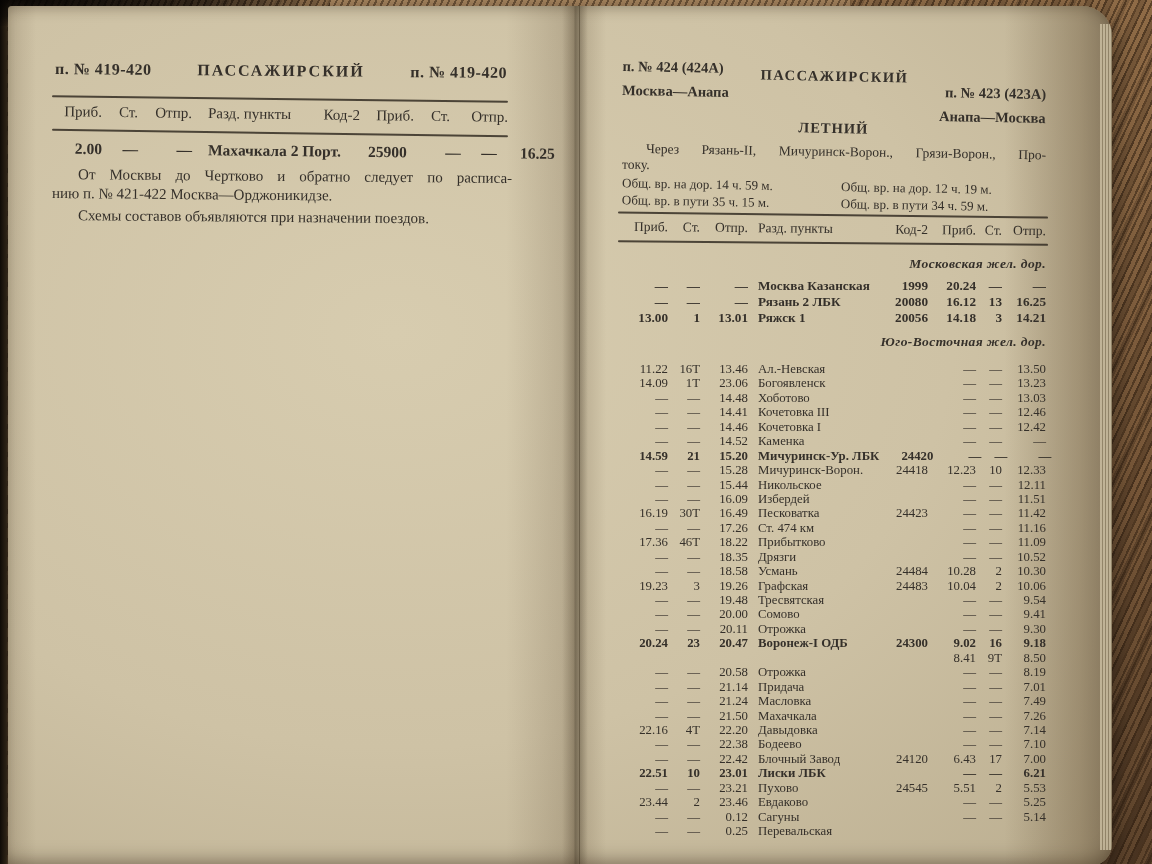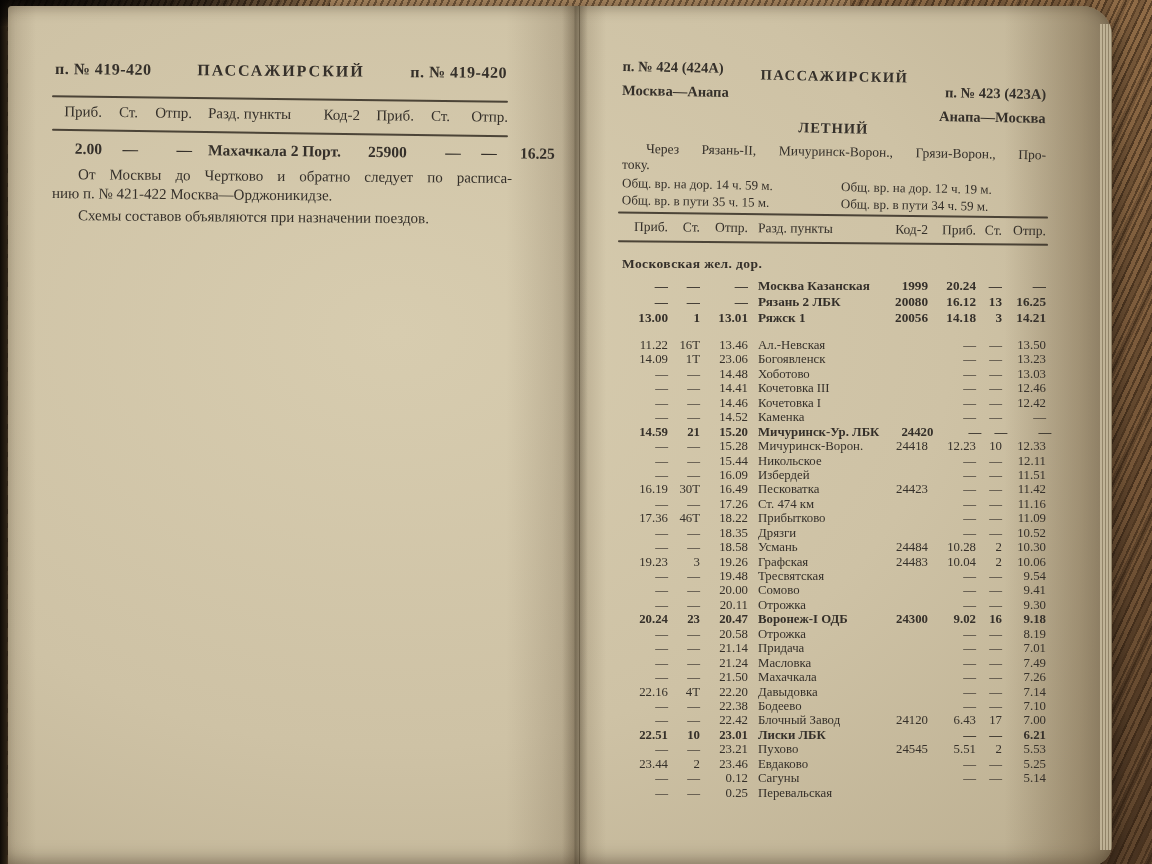--- a/index.html
+++ b/index.html
@@ -74,21 +74,21 @@
   .rp-via1 .ind{display:inline-block;width:24px;}
   .rp-stats{top:172px;display:grid;grid-template-columns:1fr 1fr;column-gap:14px;
     font-size:13px;line-height:17px;transform:rotate(1deg);white-space:nowrap;}
   .rp-ruleA{top:208px;left:44px;width:430px;transform:rotate(.7deg);}
   .rp-ruleB{top:236px;left:44px;width:430px;transform:rotate(.5deg);}
   .rp-colheads{top:215px;font-size:13.5px;transform:rotate(.6deg);}
   .trow{display:grid;grid-template-columns:46px 32px 48px 1fr 54px 48px 26px 44px;}
   .trow .c{text-align:right;white-space:nowrap;}
   .trow .c3{text-align:left;padding-left:10px;}
   .rp-sections{top:242px;font-size:12.8px;}
-  .sec-heading{text-align:left;font-weight:bold;font-size:13.5px;margin:8px 0 6px;letter-spacing:.4px;}
+  .sec-heading{text-align:right;font-weight:bold;font-size:13.5px;margin:8px 0 6px;letter-spacing:.4px;font-style:italic;}
   .rows.sec0 .trow{line-height:16px;height:16px;font-size:13.2px;}
   .rows.sec1{margin-top:12px;}
   .rows.sec1 .trow{line-height:14.45px;height:14.45px;}
   .trow.bold{font-weight:bold;}
 </style>
 </head>
 <body>
 
 <div class="photo">
   <div class="top-dip"></div>
@@ -188,20 +188,21 @@
               <span class="c c0">13.00</span>
               <span class="c c1">1</span>
               <span class="c c2">13.01</span>
               <span class="c c3">Ряжск 1</span>
               <span class="c c4">20056</span>
               <span class="c c5">14.18</span>
               <span class="c c6">3</span>
               <span class="c c7">14.21</span>
             </div>
           </div>
+          <div class="sec-heading">Юго-Восточная жел. дор.</div>
           <div class="rows sec1">
             <div class="trow">
               <span class="c c0">11.22</span>
               <span class="c c1">16Т</span>
               <span class="c c2">13.46</span>
               <span class="c c3">Ал.-Невская</span>
               <span class="c c4"></span>
               <span class="c c5">—</span>
               <span class="c c6">—</span>
               <span class="c c7">13.50</span>
@@ -388,20 +389,30 @@
             </div>
             <div class="trow bold">
               <span class="c c0">20.24</span>
               <span class="c c1">23</span>
               <span class="c c2">20.47</span>
               <span class="c c3">Воронеж-I ОДБ</span>
               <span class="c c4">24300</span>
               <span class="c c5">9.02</span>
               <span class="c c6">16</span>
               <span class="c c7">9.18</span>
+            </div>
+            <div class="trow">
+              <span class="c c0"></span>
+              <span class="c c1"></span>
+              <span class="c c2"></span>
+              <span class="c c3"></span>
+              <span class="c c4"></span>
+              <span class="c c5">8.41</span>
+              <span class="c c6">9Т</span>
+              <span class="c c7">8.50</span>
             </div>
             <div class="trow">
               <span class="c c0">—</span>
               <span class="c c1">—</span>
               <span class="c c2">20.58</span>
               <span class="c c3">Отрожка</span>
               <span class="c c4"></span>
               <span class="c c5">—</span>
               <span class="c c6">—</span>
               <span class="c c7">8.19</span>

